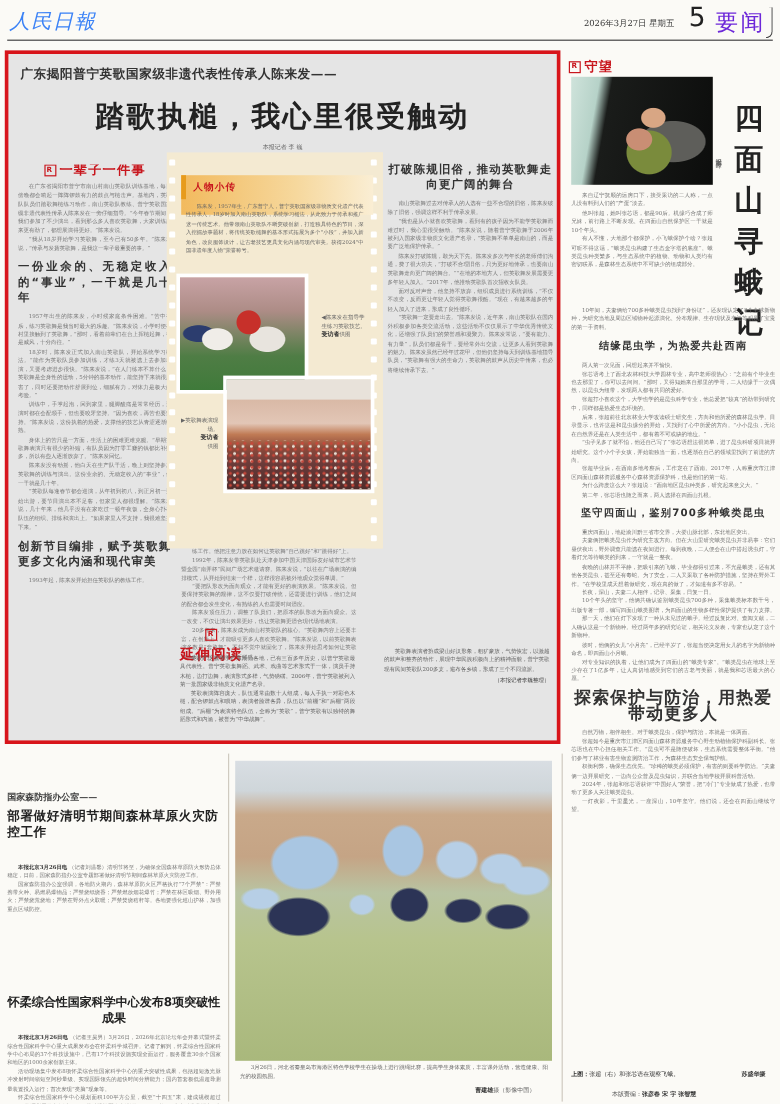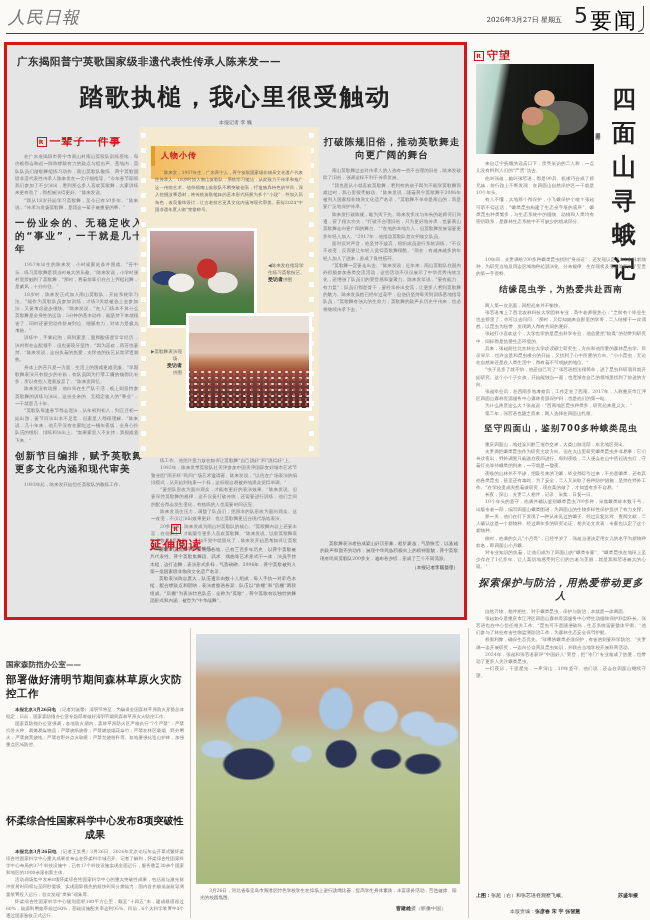--- a/index.html
+++ b/index.html
@@ -1,23 +1,23 @@
 <!DOCTYPE html>
 <html><head>
 <meta charset="utf-8">
 <style>
   * { box-sizing: border-box; margin: 0; padding: 0; }
   html, body { width: 650px; height: 920px; overflow: hidden; background: #fbfaf6; }
   body { font-family: "DejaVu Serif", "Liberation Serif", serif; color: #3a3a3a; position: relative; }
 
   .masthead { position: absolute; left: 6px; top: 0; width: 638px; height: 34px; border-bottom: 1.5px solid #444; }
-  .masthead .logo { position: absolute; left: 2px; top: 6px; font-size: 17px; font-style: italic; font-family: "DejaVu Serif", serif; color: #737373; letter-spacing: 1px; }
+  .masthead .logo { position: absolute; left: 2px; top: 6px; font-size: 17px; font-style: italic; font-family: "DejaVu Serif", serif; color: #3b82f6; letter-spacing: 1px; }
   .masthead .date { position: absolute; right: 82px; top: 15px; font-size: 7px; color: #333; }
   .masthead .pagenum { position: absolute; right: 56px; top: 3px; font-size: 22px; font-family: "DejaVu Sans", sans-serif; color: #222; }
-  .masthead .section { position: absolute; right: 6px; top: 6px; font-size: 22px; font-family: "DejaVu Sans", sans-serif; color: #000000; letter-spacing: 2px; }
+  .masthead .section { position: absolute; right: 6px; top: 6px; font-size: 19px; font-family: "DejaVu Sans", sans-serif; color: #6d28d9; letter-spacing: 2px; }
   .masthead .bracket { position: absolute; right: 0; top: 6px; width: 6px; height: 26px; border-right: 1.5px solid #444; border-bottom: 1.5px solid #444; border-bottom-right-radius: 6px; }
 
   .feature { position: absolute; left: 4px; top: 42px; width: 463px; height: 578px; border: 3px solid #d8141a; background: #e5e5e5; }
   .feature .kicker { position: absolute; left: 10px; top: 10px; font-size: 10.5px; font-weight: bold; color: #333; letter-spacing: 0.5px; }
   .feature .headline { position: absolute; left: 0; width: 100%; top: 36px; text-align: center; font-family: "DejaVu Sans", sans-serif; font-size: 24px; font-weight: bold; color: #222; letter-spacing: 2px; }
   .feature .byline { position: absolute; left: 0; width: 100%; top: 74px; text-align: center; font-size: 5px; color: #666; }
 
   .col { position: absolute; font-size: 4.6px; line-height: 7.3px; color: #777; text-align: justify; }
   .col p { text-indent: 9px; margin-bottom: 0; }
   .subhead { font-family: "DejaVu Sans", sans-serif; font-weight: bold; color: #333; font-size: 9.5px; line-height: 13px; letter-spacing: 1px; margin: 5px 0 6px; }
@@ -54,21 +54,21 @@
       radial-gradient(ellipse at 58% 38%, #d8a684 0 10%, transparent 11%),
       radial-gradient(ellipse at 48% 58%, #c98e74 0 12%, transparent 13%),
       radial-gradient(ellipse at 55% 70%, #7a8b3c 0 20%, transparent 21%),
       radial-gradient(ellipse at 72% 60%, #5e5e5a 0 22%, transparent 23%),
       linear-gradient(100deg, #cfe3db 0%, #b6d2c8 18%, #1a1c1a 26%, #0c0d0c 100%); }
   .vtitle { position: absolute; left: 607px; top: 82px; width: 34px; text-align: center; font-family: "DejaVu Sans", sans-serif; font-weight: bold; font-size: 24px; line-height: 34px; color: #222; }
   .vbyline { position: absolute; left: 594px; top: 128px; width: 8px; font-size: 5px; line-height: 8px; color: #666; writing-mode: vertical-rl; }
 
   .bottom-left { position: absolute; left: 6px; top: 660px; width: 178px; }
   .bl-kicker { font-size: 7.5px; font-weight: bold; color: #444; margin-bottom: 3px; }
-  .bl-title { font-family: "DejaVu Sans", sans-serif; font-size: 10.5px; font-weight: bold; color: #222; margin-bottom: 5px; letter-spacing: 0.5px; }
+  .bl-title { font-family: "DejaVu Sans", sans-serif; font-size: 10.5px; font-weight: bold; color: #222; margin-bottom: 19px; letter-spacing: 0.5px; }
   .bl-col { font-size: 4.5px; line-height: 7.1px; color: #777; text-align: justify; }
   .bl-col p { text-indent: 9px; }
   .bl-col .dateline { color: #333; font-weight: bold; }
   .bl-title2 { font-family: "DejaVu Sans", sans-serif; font-size: 10px; font-weight: bold; color: #222; text-align: center; margin: 6px 0 6px; }
 
   .vrule { position: absolute; background: #cfcac0; width: 1px; }
   .photo-jump { left: 196px; top: 634px; width: 264px; height: 250px; background:
       radial-gradient(ellipse at 22% 34%, #a9c6e2 0 9%, transparent 10%),
       radial-gradient(ellipse at 53% 30%, #a9c6e2 0 8%, transparent 9%),
       radial-gradient(ellipse at 70% 33%, #b7cfe6 0 6%, transparent 7%),
@@ -267,21 +267,21 @@
   <p data-name="paragraph">第二年，张芯语也随之而来，两人选择在四面山扎根。</p>
   <div class="subhead" data-name="subhead" style="text-align:center; font-size:8.5px;">坚守四面山，鉴别700多种蛾类昆虫</div>
   <p data-name="paragraph">重庆四面山，地处渝川黔三省市交界，大娄山脉北部，东北地区突出。</p>
   <p data-name="paragraph">夫妻俩把蛾类昆虫作为研究主攻方向。但在大山里研究蛾类昆虫并非易事：它们昼伏夜出，野外调查只能选在夜间进行。每到夜晚，二人便会在山中搭起诱虫灯，守着灯光等待蛾类的到来，一守就是一整夜。</p>
   <p data-name="paragraph">夜晚的山林并不平静，把吸引来的飞蛾，毕业都得引过来，不光是蛾类，还有其他各类昆虫，甚至还有毒蛇。为了安全，二人又采取了各种防护措施，坚持在野外工作。“在学校里成天想着做研究，现在真的做了，才知道有多不容易。”</p>
   <p data-name="paragraph">长夜，深山，夫妻二人相伴，记录、采集，日复一日。</p>
   <p data-name="paragraph">10个年头的坚守，他俩共确认鉴别蛾类昆虫700多种，采集蛾类标本数千号，出版专著一部，编写四面山蛾类图谱，为四面山的生物多样性保护提供了有力支撑。</p>
   <p data-name="paragraph">那一天，他们在灯下发现了一种从未见过的蛾子。经过反复比对、查阅文献，二人确认这是一个新物种。经过两年多的研究论证，相关论文发表，专家也认定了这个新物种。</p>
   <p data-name="paragraph">彼时，他俩的女儿“小月亮”，已经半岁了，张超当便决定用女儿的名字为新物种命名，即四面山小月蛾。</p>
   <p data-name="paragraph">对专业知识的执着，让他们成为了四面山的“蛾类专家”。“蛾类昆虫在地球上至少存在了1亿多年，让人真切地感受到它们的古老与美丽，就是我和芯语最大的心愿。”</p>
-  <div class="subhead" data-name="subhead" style="text-align:center; font-size:10px;font-style:italic;">探索保护与防治，用热爱带动更多人</div>
+  <div class="subhead" data-name="subhead" style="text-align:center; font-size:14px;">探索保护与防治，用热爱带动更多人</div>
   <p data-name="paragraph">自然万物，相伴相生。对于蛾类昆虫，保护与防治，本就是一体两面。</p>
   <p data-name="paragraph">张超如今是重庆市江津区四面山森林资源服务中心野生动植物保护科副科长。张芯语也在中心担任相关工作。“昆虫可不是随便破坏，生态系统需要整体平衡。”他们参与了林业有害生物监测防治工作，为森林生态安全保驾护航。</p>
   <p data-name="paragraph">权衡利弊，确保生态优先。“珍稀的蛾类必须保护，有害的则要科学防治。”夫妻俩一边开展研究，一边向公众普及昆虫知识，并联合当地学校开展科普活动。</p>
   <p data-name="paragraph">2024年，张超和张芯语获评“中国好人”荣誉，把“冷门”专业做成了热爱，也带动了更多人关注蛾类昆虫。</p>
   <p data-name="paragraph">一灯夜影，千里星光，一座深山，10年坚守。他们说，还会在四面山继续守望。</p>
 </div>
 
 <div class="photo-credit-line" data-name="right-photo-caption">
   <span>上图：</span><span style="font-weight:normal;">张超（右）和张芯语在观察飞蛾。</span>
   <span class="r" data-name="photo-credit">苏盛华摄</span>

